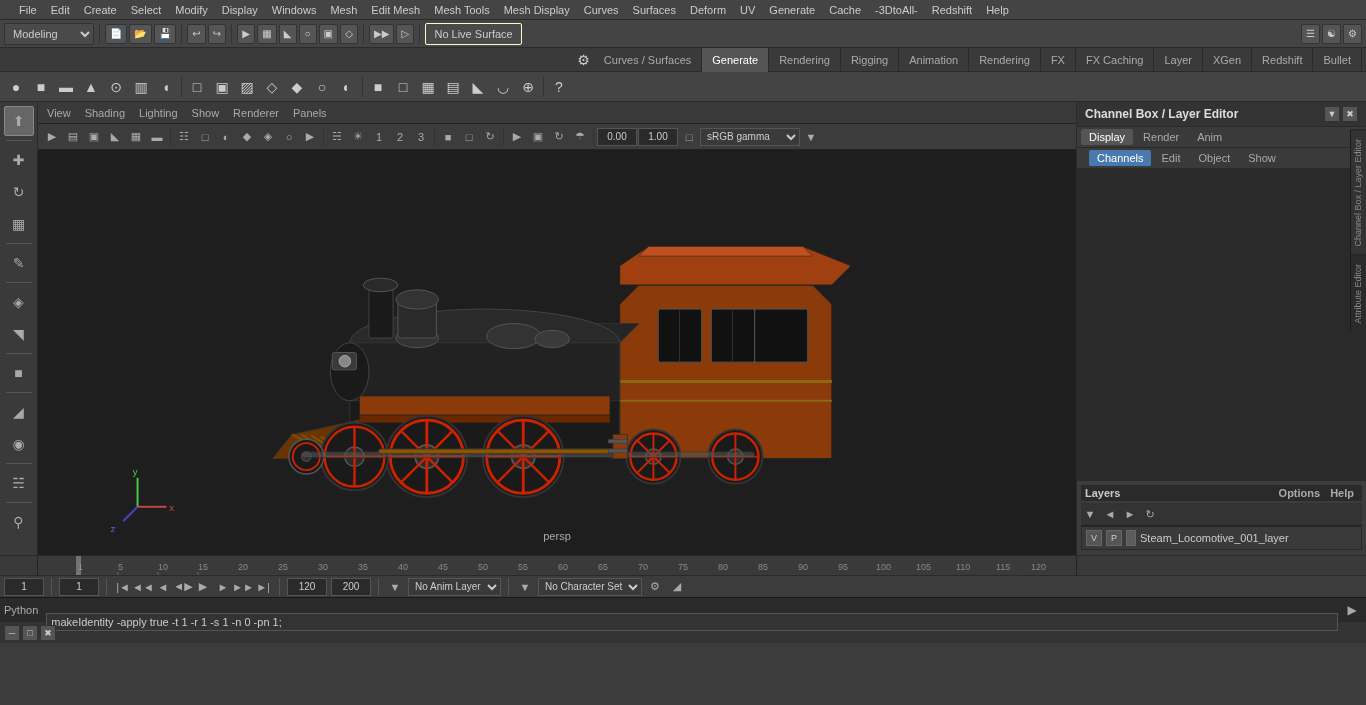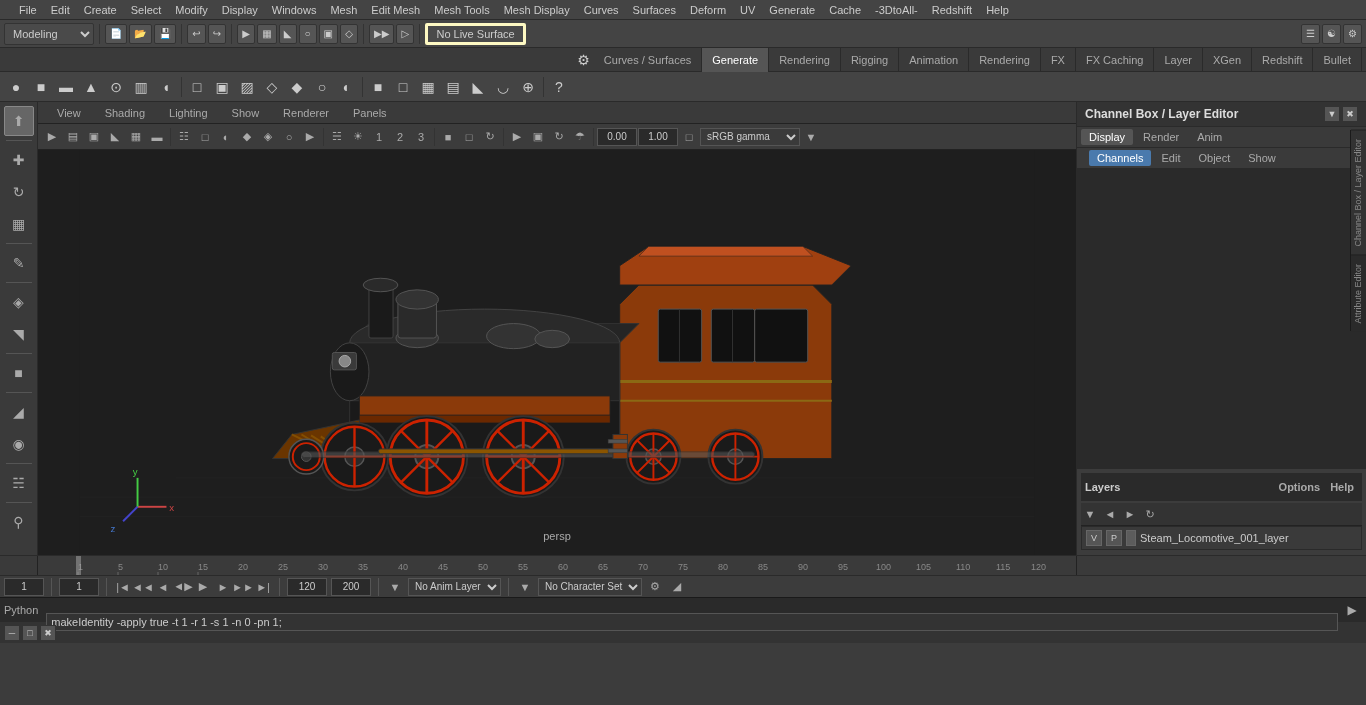--- a/index.html
+++ b/index.html
@@ -67,21 +67,21 @@
       color: #ccc;
       padding: 1px 4px;
       font-size: 11px;
       cursor: pointer;
       height: 22px;
       width: 90px;
       border-radius: 2px;
     }
     .live-surface-btn {
       background: #4a4a4a;
-      border: 3px solid #fef9c3;
+      border: 1px solid #fef9c3;
       color: #ccc;
       padding: 2px 8px;
       font-size: 11px;
       cursor: pointer;
       height: 22px;
       border-radius: 2px;
       white-space: nowrap;
     }
 
     
@@ -204,21 +204,20 @@
       height: 22px;
       padding: 0 4px;
       gap: 4px;
       border-bottom: 1px solid #222;
     }
     .vp-menu-item {
       font-size: 11px;
       color: #aaa;
       cursor: pointer;
       padding: 2px 5px;
-      margin-left: 10px;
     }
 
     
     #viewport-icons {
       display: flex;
       align-items: center;
       background: #3c3c3c;
       height: 26px;
       padding: 0 4px;
       gap: 1px;
@@ -345,21 +344,21 @@
     }
     .cb-tab.active { background: #4a7aad; color: #fff; }
 
     #layer-section {
       padding: 4px;
     }
     #layer-section-header {
       display: flex;
       align-items: flex-end;
       justify-content: space-between;
-      padding: 8px 4px;
+      padding: 2px 4px;
       background: #2a2a2a;
       margin-bottom: 2px;
     }
     #layer-section-header span {
       font-size: 11px;
       font-weight: bold;
       color: #ccc;
     }
     .layer-btns {
       display: flex; gap: 2px;

